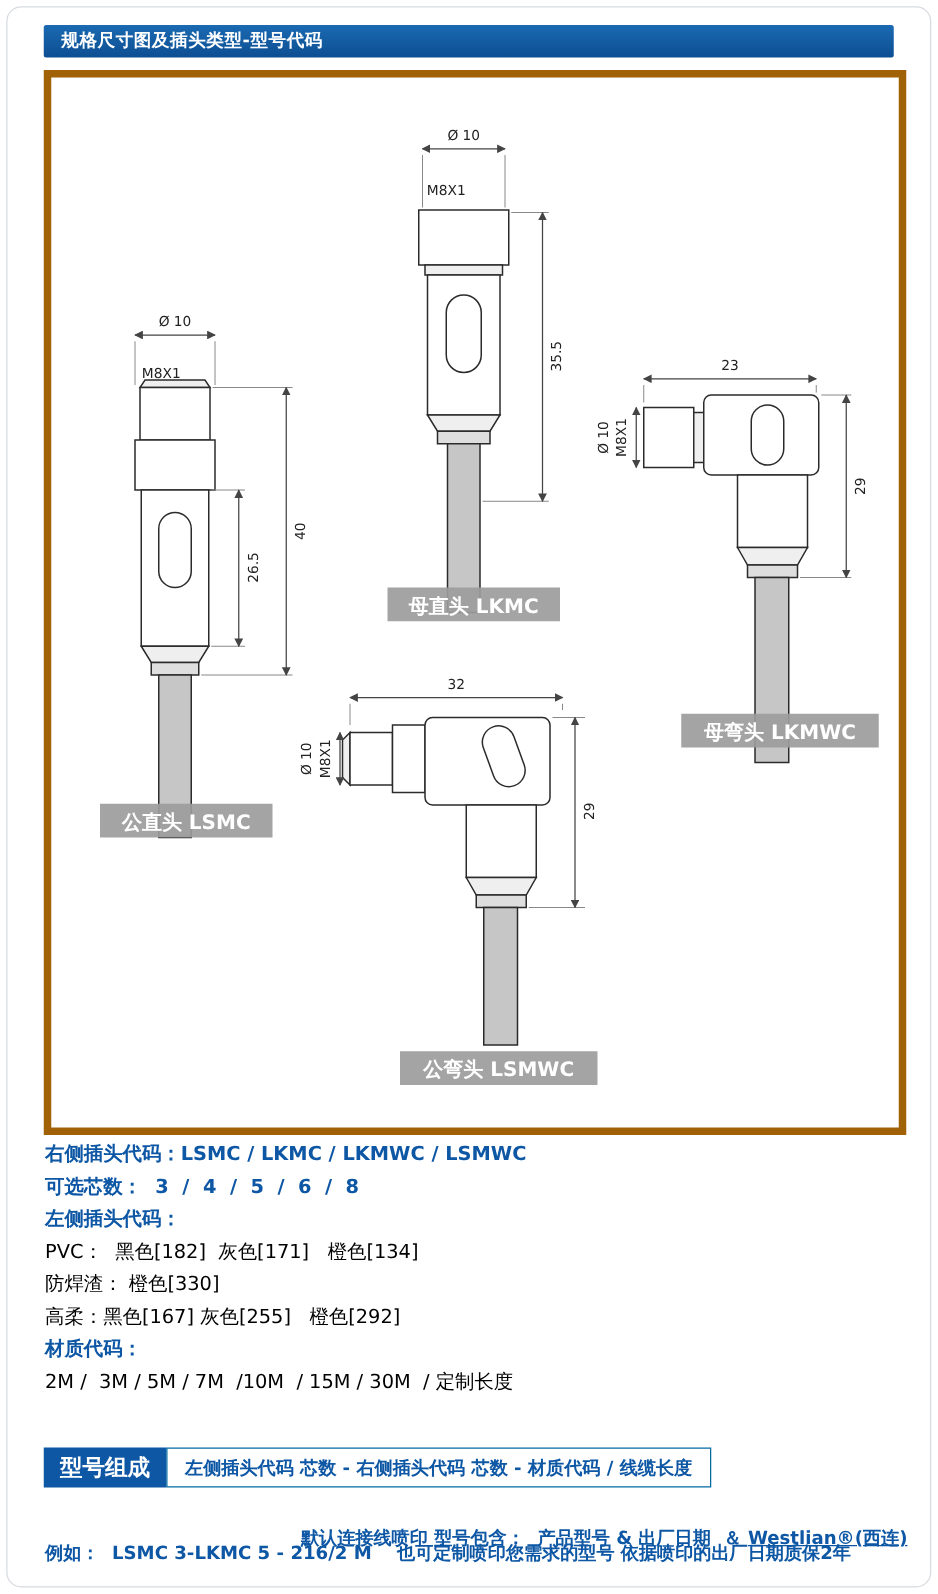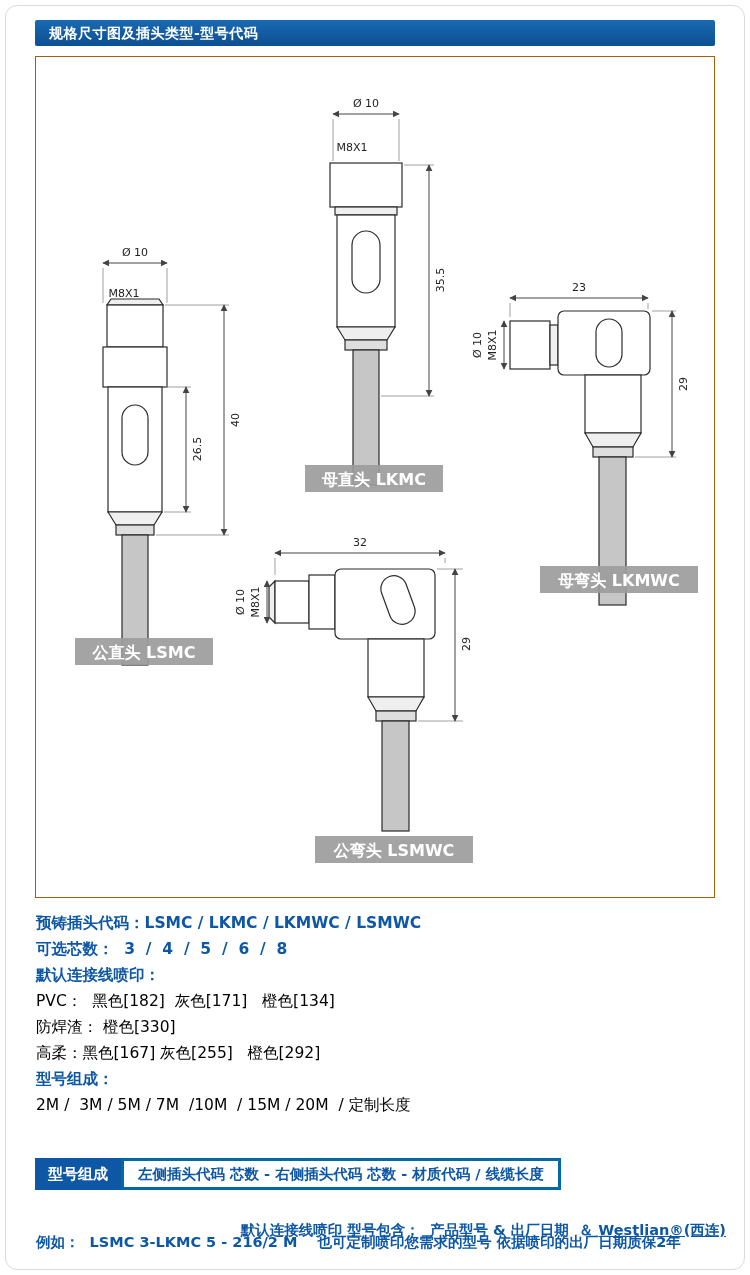--- a/index.html
+++ b/index.html
@@ -8,42 +8,42 @@
     font-family:"DejaVu Sans","Liberation Sans",sans-serif;color:#111;
   }
   .page-frame{position:absolute;inset:5px;border:1px solid #d7dbe0;border-radius:12px;pointer-events:none;}
   .header-bar{
     position:absolute;left:35px;top:20px;width:680px;height:26px;box-sizing:border-box;
     background:linear-gradient(#1a6ab2,#0d4e92);color:#fff;font-size:14px;font-weight:bold;
     line-height:27px;padding-left:14px;border-radius:2px;letter-spacing:.5px;
   }
   .diagram-box{
     position:absolute;left:35px;top:56px;width:678px;height:840px;
-    border:1px solid #a16207;background:#fff;
+    border:6px solid #a16207;background:#fff;
   }
   svg text{font-family:"DejaVu Sans","Liberation Sans",sans-serif;}
   .dim{stroke:#444;stroke-width:1;fill:none;}
   .ext{stroke:#888;stroke-width:0.8;fill:none;}
   .part{stroke:#2b2b2b;stroke-width:1.2;fill:#ffffff;}
   .part-gray{fill:#dedede;}
   .part-lite{fill:#efefef;}
   .cable{fill:#c6c6c6;stroke:#2b2b2b;stroke-width:1.2;}
   .dim-text{fill:#222;font-size:11px;}
   .badge{fill:#9c9c9c;opacity:0.92;}
   .badge-text{fill:#ffffff;font-size:16px;font-weight:bold;}
   .specs{position:absolute;left:36px;top:910px;width:680px;}
   .spec-line{font-size:15.5px;line-height:26px;color:#000;white-space:pre-wrap;}
   .spec-line.blue{color:#0d57a5;font-weight:bold;}
   .model-row{position:absolute;left:35px;top:1158px;display:flex;align-items:stretch;height:32px;}
   .model-tab{
-    background:#0d57a5;color:#fff;font-size:15px;font-weight:bold;
+    background:#0d57a5;color:#fff;font-size:18px;font-weight:bold;
     display:flex;align-items:center;padding:0 13px;white-space:pre-wrap;
   }
   .model-desc{
-    border:3px solid #0369a1;color:#0d57a5;font-size:14.5px;font-weight:bold;box-sizing:border-box;
+    border:1px solid #0369a1;color:#0d57a5;font-size:14.5px;font-weight:bold;box-sizing:border-box;
     display:flex;align-items:center;padding:0 14px;white-space:pre-wrap;
   }
   .footer-line{
     position:absolute;left:36px;width:690px;color:#0d57a5;font-size:14.5px;font-weight:bold;white-space:pre-wrap;
   }
   .footer-line.l1{top:1205px;text-align:right;}
   .footer-line.l2{top:1233px;}
   .brand{text-decoration:underline;}
 </style>
 </head>
@@ -186,28 +186,28 @@
       <line class="dim" x1="419" y1="512" x2="419" y2="664" marker-start="url(#arr)" marker-end="url(#arr)"></line>
       <text class="dim-text" x="430" y="591" text-anchor="middle" transform="rotate(-90 430 587)">29</text>
 
       <rect class="badge" x="279" y="779" width="158" height="27"></rect>
       <text class="badge-text" x="358" y="799" text-anchor="middle">公弯头 LSMWC</text>
     </g>
   </svg>
 </div>
 
 <div class="specs">
-  <div class="spec-line blue">预铸插头代码：LSMC / LKMC / LKMWC / LSMWC</div>
+  <div class="spec-line blue">右侧插头代码：LSMC / LKMC / LKMWC / LSMWC</div>
   <div class="spec-line blue">可选芯数：  3  /  4  /  5  /  6  /  8</div>
-  <div class="spec-line blue">默认连接线喷印：</div>
+  <div class="spec-line blue">左侧插头代码：</div>
   <div class="spec-line">PVC：  黑色[182]  灰色[171]   橙色[134]</div>
   <div class="spec-line">防焊渣： 橙色[330]</div>
   <div class="spec-line">高柔：黑色[167] 灰色[255]   橙色[292]</div>
-  <div class="spec-line blue">型号组成：</div>
-  <div class="spec-line">2M /  3M / 5M / 7M  /10M  / 15M / 20M  / 定制长度</div>
+  <div class="spec-line blue">材质代码：</div>
+  <div class="spec-line">2M /  3M / 5M / 7M  /10M  / 15M / 30M  / 定制长度</div>
 </div>
 
 <div class="model-row">
   <div class="model-tab">型号组成</div>
   <div class="model-desc">左侧插头代码 芯数 - 右侧插头代码 芯数 - 材质代码 / 线缆长度</div>
 </div>
 
 <div class="footer-line l1">
   <span>默认连接线喷印 型号包含：  产品型号 &amp; 出厂日期  ＆ </span><span class="brand">Westlian®(西连)</span>
 </div>

